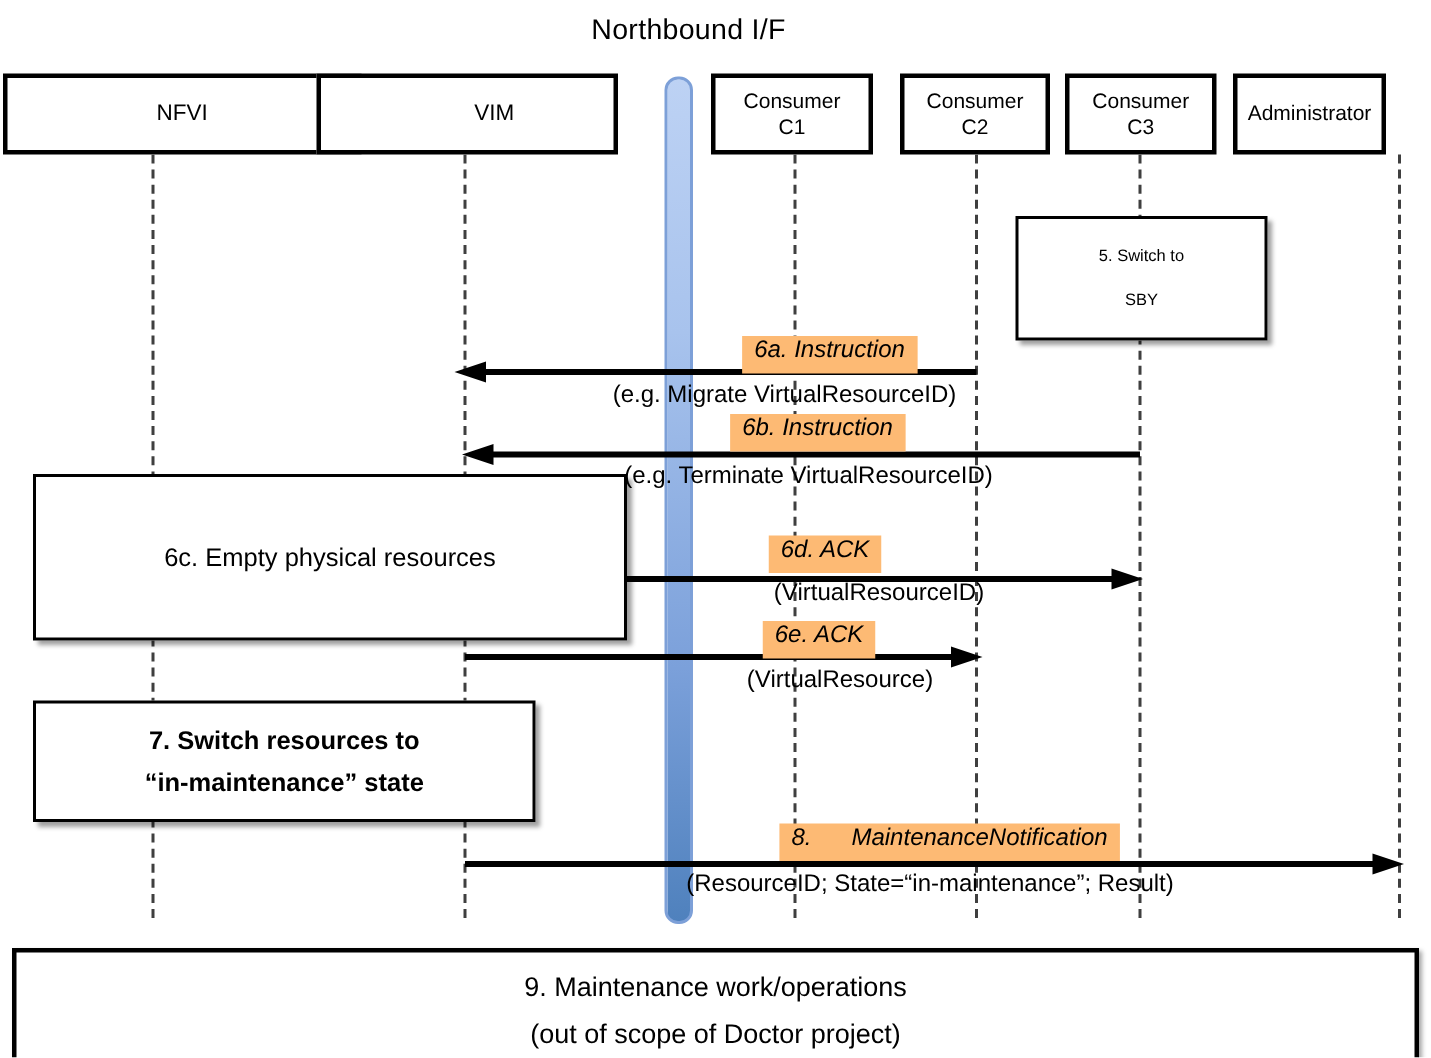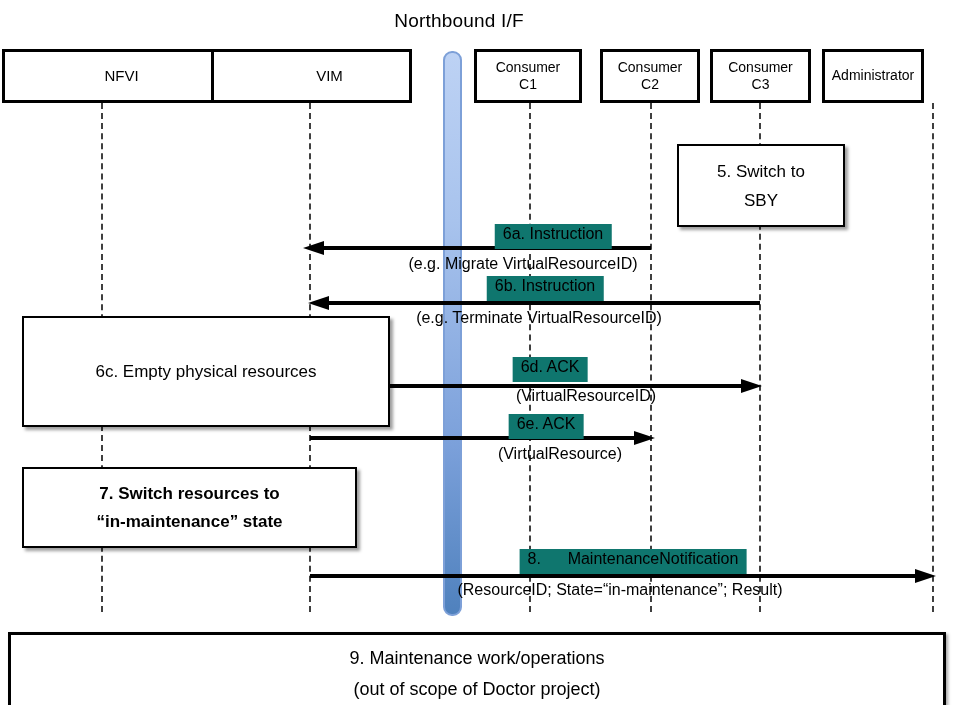--- a/index.html
+++ b/index.html
@@ -32,31 +32,31 @@
   .arrow .shaft{position:absolute;top:5px;height:4px;background:#000;}
   .arrow.to-left  .shaft{left:16px;right:0;}
   .arrow.to-right .shaft{left:0;right:16px;}
   .arrow .head{position:absolute;width:0;height:0;top:0;}
   .arrow.to-left  .head{left:0;border-right:21px solid #000;border-top:7px solid transparent;border-bottom:7px solid transparent;}
   .arrow.to-right .head{right:0;border-left:21px solid #000;border-top:7px solid transparent;border-bottom:7px solid transparent;}
   .msg-label{
     position:absolute;transform:translateX(-50%);z-index:4;
     font-size:16px;line-height:20px;white-space:pre;text-align:center;
   }
-  .msg-label.bg{background:#0f766e;padding:0 8px 5px 8px;}
+  .msg-label.bg{background:#fdba74;padding:0 8px 5px 8px;font-style:italic;}
   .note{
     position:absolute;box-sizing:border-box;background:#fff;border:2px solid #000;
     box-shadow:3px 3px 3px rgba(0,0,0,0.38);z-index:5;
     display:flex;flex-direction:column;align-items:center;justify-content:center;
     text-align:center;
   }
   .note .line{white-space:pre;}
   .note .line:empty{display:none;}
-  #note-5{left:677px;top:144px;width:168px;height:83px;font-size:17px;line-height:29px;}
-  #note-6c{left:22px;top:316px;width:368px;height:111px;font-size:17px;}
+  #note-5{left:677px;top:144px;width:168px;height:83px;font-size:11px;line-height:29px;}
+  #note-6c{left:22px;top:316px;width:396px;height:111px;font-size:17px;}
   #note-7{left:22px;top:467px;width:335px;height:81px;font-size:17px;line-height:28px;font-weight:bold;}
   #note-9{left:8px;top:612px;width:938px;height:84px;font-size:18px;line-height:31px;border-width:3px;z-index:6;box-shadow:2px 2px 3px rgba(0,0,0,0.35);margin-top:20px;}
 </style>
 </head>
 <body>
 
 <div id="stage">
 
   <div class="title" style="left:459px;top:10px;">Northbound I/F</div>
 

